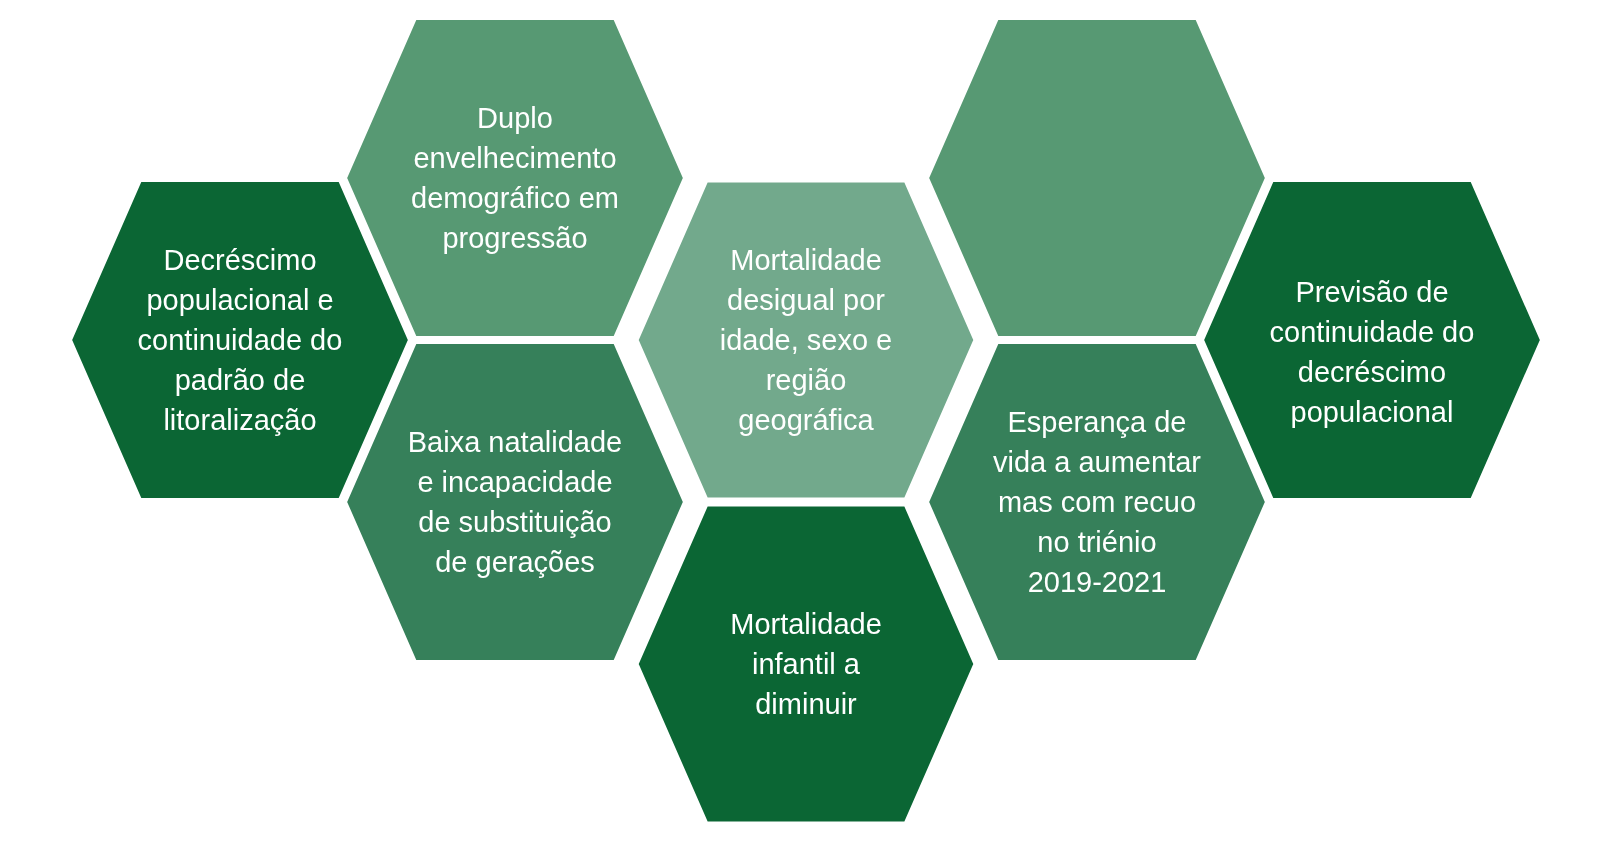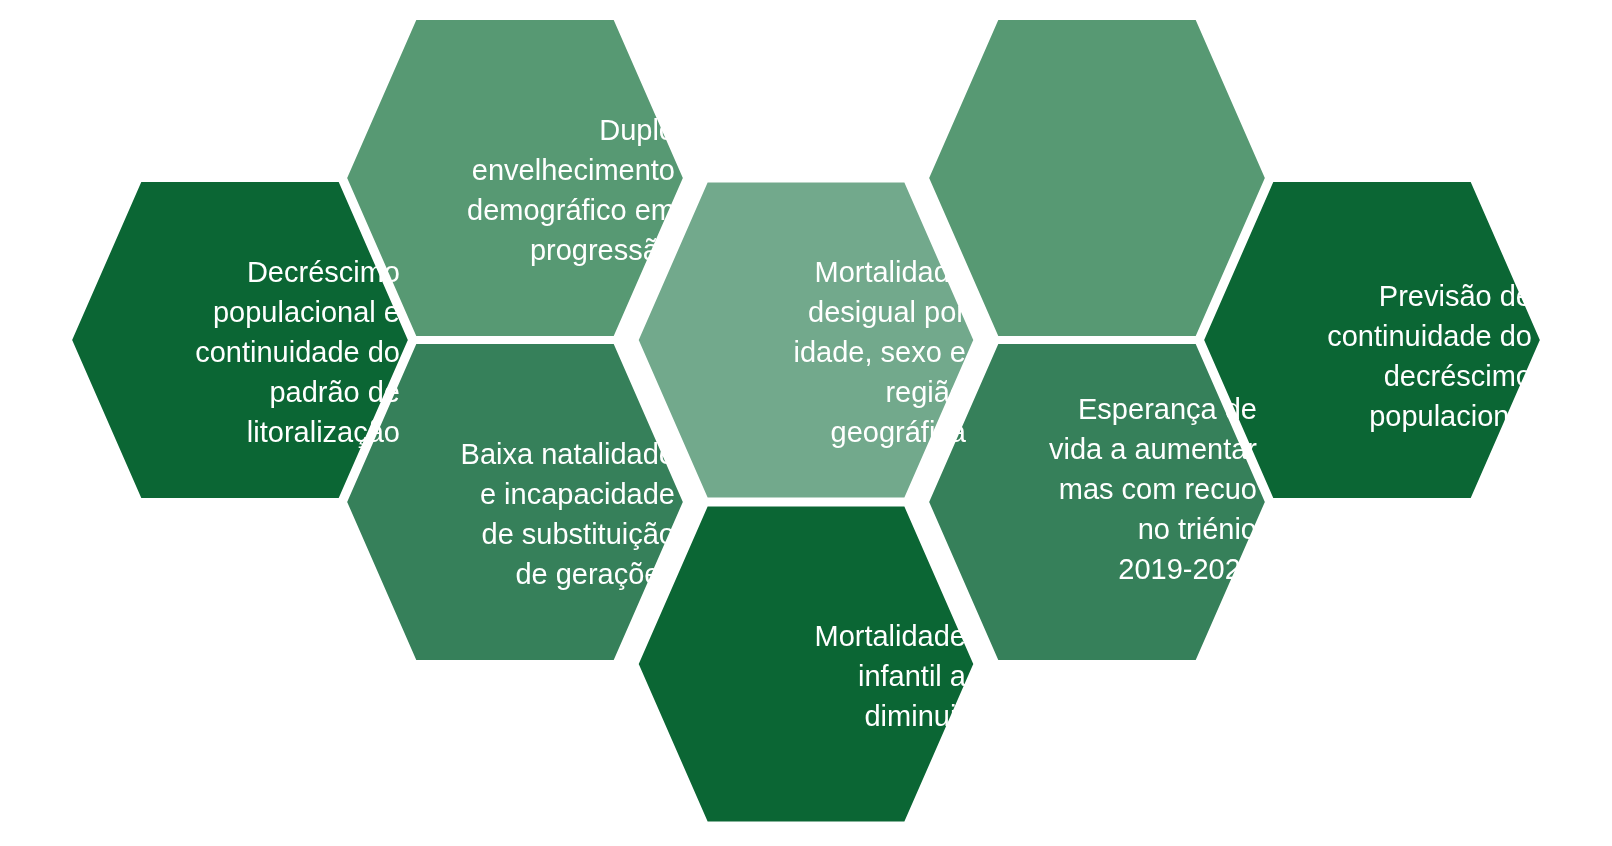--- a/index.html
+++ b/index.html
@@ -17,27 +17,26 @@
   }
   .canvas svg {
     position: absolute;
     left: 0;
     top: 0;
   }
   .hex-label {
     position: absolute;
     width: 320px;
     transform: translate(-50%, -50%);
-    text-align: right;
+    text-align: center;
     color: #ffffff;
     font-size: 29px;
     line-height: 1.38;
     white-space: pre-line;
     pointer-events: none;
-    margin-top: 12px;
   }
 </style>
 </head>
 <body>
 
 <div class="canvas">
 
   <svg width="1612" height="846" viewBox="0 0 1612 846">
 
     <polygon points="70,340 140,180 340,180 410,340 340,500 140,500" stroke="#ffffff" stroke-width="4" stroke-linejoin="round" fill="#0B6634"></polygon>
@@ -52,37 +51,37 @@
     <polygon points="636,340 706,180 906,180 976,340 906,500 706,500" stroke="#ffffff" stroke-width="5" stroke-linejoin="round" fill="#72A98C"></polygon>
     <polygon points="636,664 706,504 906,504 976,664 906,824 706,824" stroke="#ffffff" stroke-width="5" stroke-linejoin="round" fill="#0B6634"></polygon>
   </svg>
 
   <div class="hex-label" style="left:240px; top:340px;">Decréscimo
 populacional e
 continuidade do
 padrão de
 litoralização</div>
 
-  <div class="hex-label" style="left:1372px; top:344px;">Previsão de
+  <div class="hex-label" style="left:1372px; top:352px;">Previsão de
 continuidade do
 decréscimo
 populacional</div>
 
   <div class="hex-label" style="left:515px; top:178px;">Duplo
 envelhecimento
 demográfico em
 progressão</div>
 
 
   <div class="hex-label" style="left:515px; top:502px;">Baixa natalidade
 e incapacidade
 de substituição
 de gerações</div>
 
-  <div class="hex-label" style="left:1097px; top:477px;">Esperança de
+  <div class="hex-label" style="left:1097px; top:502px;">Esperança de
 vida a aumentar
 mas com recuo
 no triénio
 2019-2021</div>
 
   <div class="hex-label" style="left:806px; top:340px;">Mortalidade
 desigual por
 idade, sexo e
 região
 geográfica</div>

